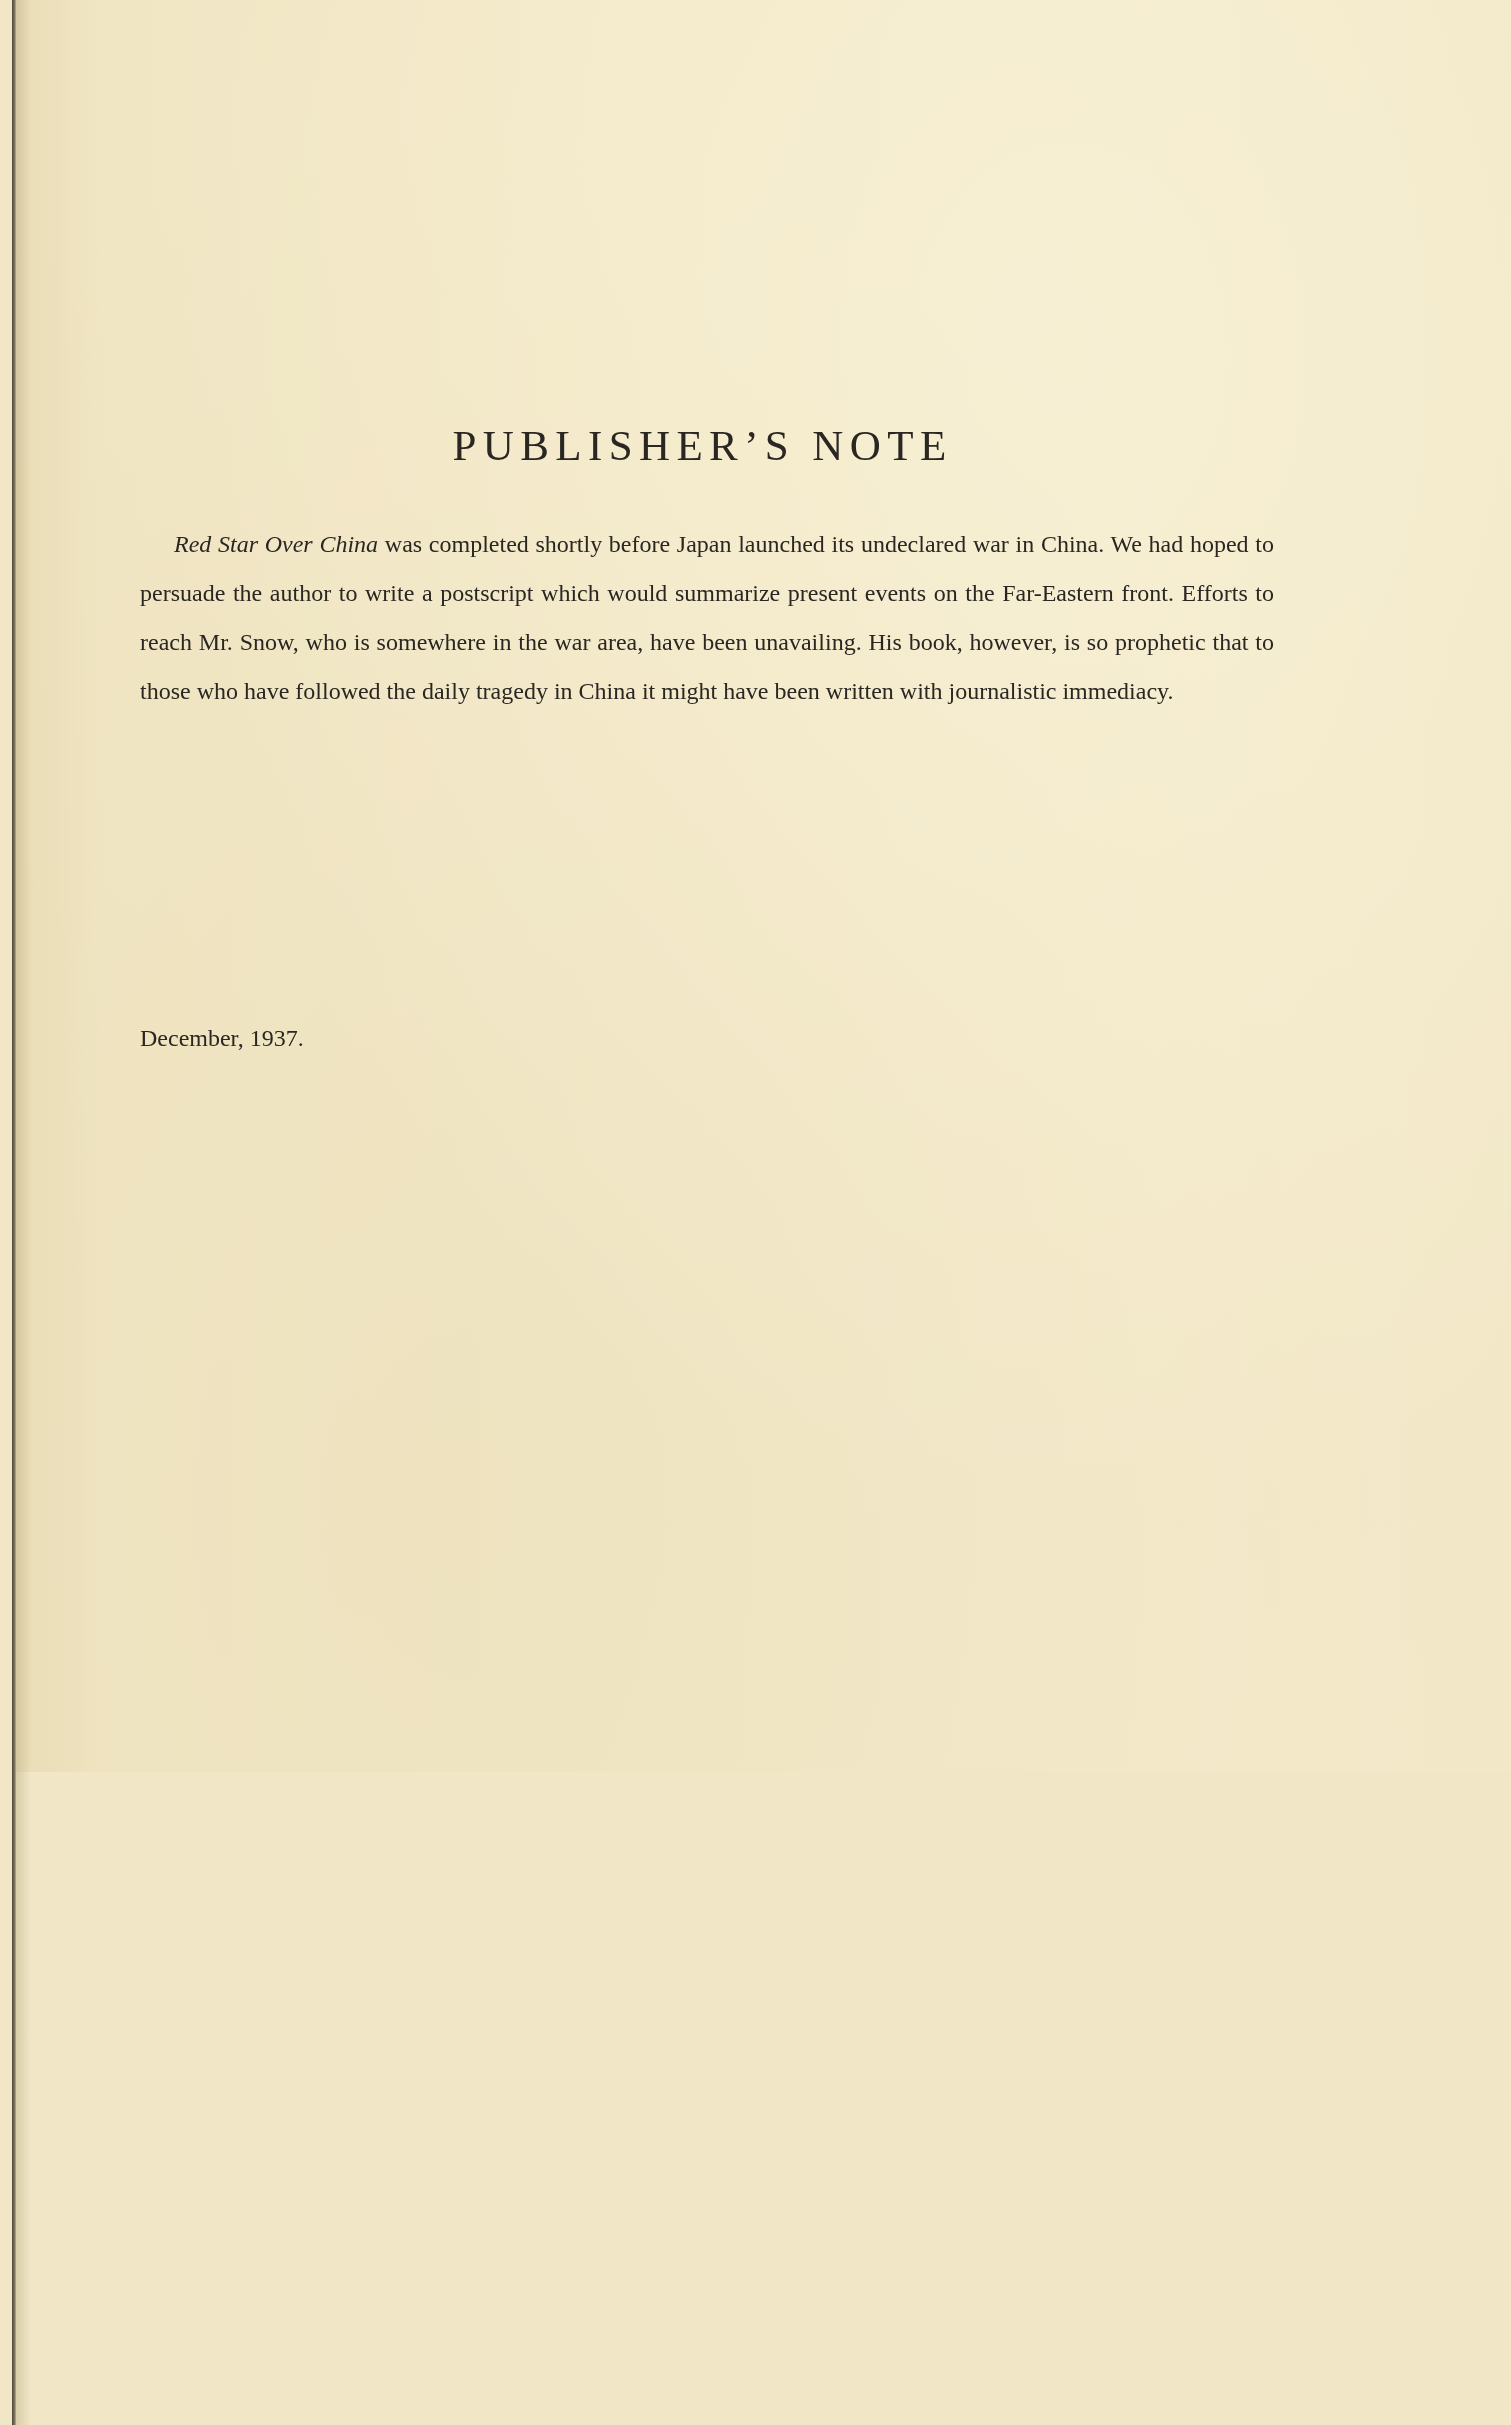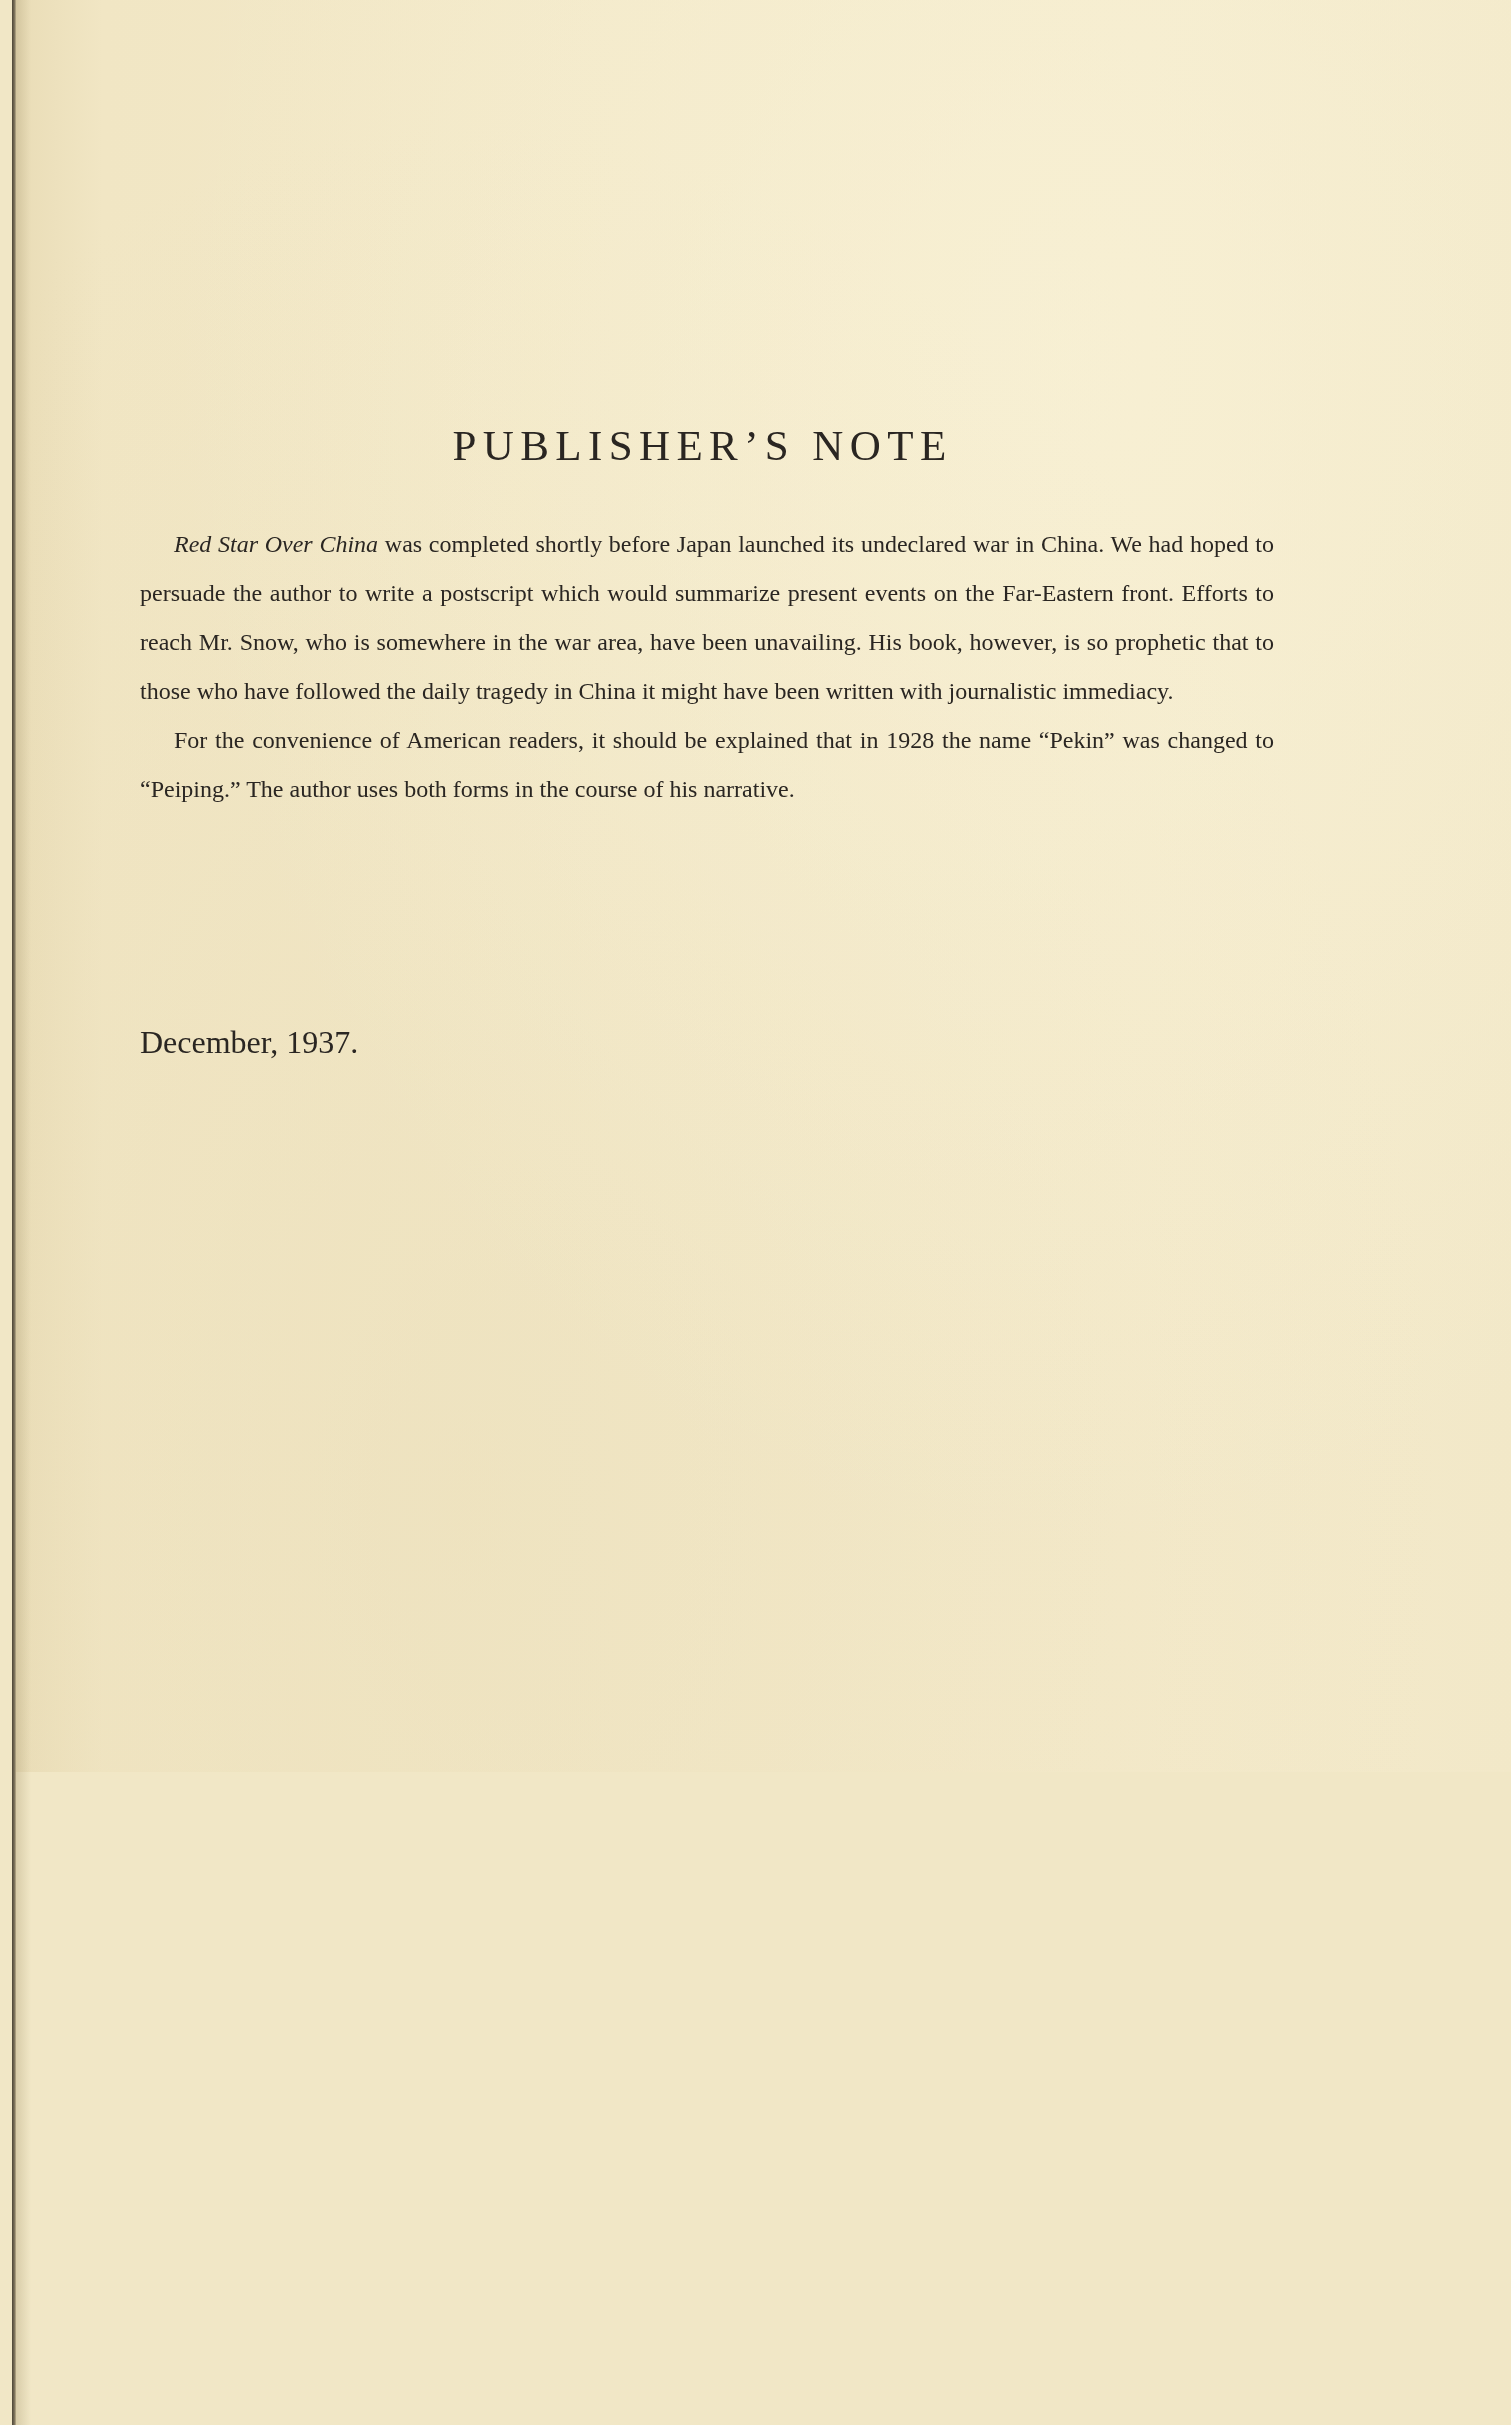--- a/index.html
+++ b/index.html
@@ -66,21 +66,21 @@
       text-indent: 34px;
       hyphens: none;
     }
     .para em {
       font-style: italic;
     }
     .date {
       position: absolute;
       left: 128px;
       top: 1026px;
-      font-size: 32px;
+      font-size: 24px;
       line-height: 1;
       margin: 0;
     }
     .watermark {
       position: absolute;
       left: 968px;
       top: 2343px;
       font-family: "DejaVu Sans", sans-serif;
       font-size: 38px;
       color: #fbf8f0;
@@ -93,19 +93,18 @@
 <body>
 
 <div class="page">
   <div class="spine"></div>
   <div class="spine-shadow"></div>
 
   <h1 class="title">PUBLISHER’S NOTE</h1>
 
   <div class="text-block">
     <p class="para"><em>Red Star Over China</em><span> was completed shortly before Japan launched its undeclared war in China. We had hoped to persuade the author to write a postscript which would summarize present events on the Far-Eastern front. Efforts to reach Mr. Snow, who is somewhere in the war area, have been unavailing. His book, however, is so prophetic that to those who have followed the daily tragedy in China it might have been written with journalistic immediacy.</span></p>
-    <p class="para"><span>For the convenience of American readers, it should be explained that in 1928 the name “Pekin” was changed to “Peiping.” The author uses both forms in the course of his narrative.</span></p>
   </div>
 
   <p class="date">December, 1937.</p>
 
 </div>
 
 
 </body></html>

